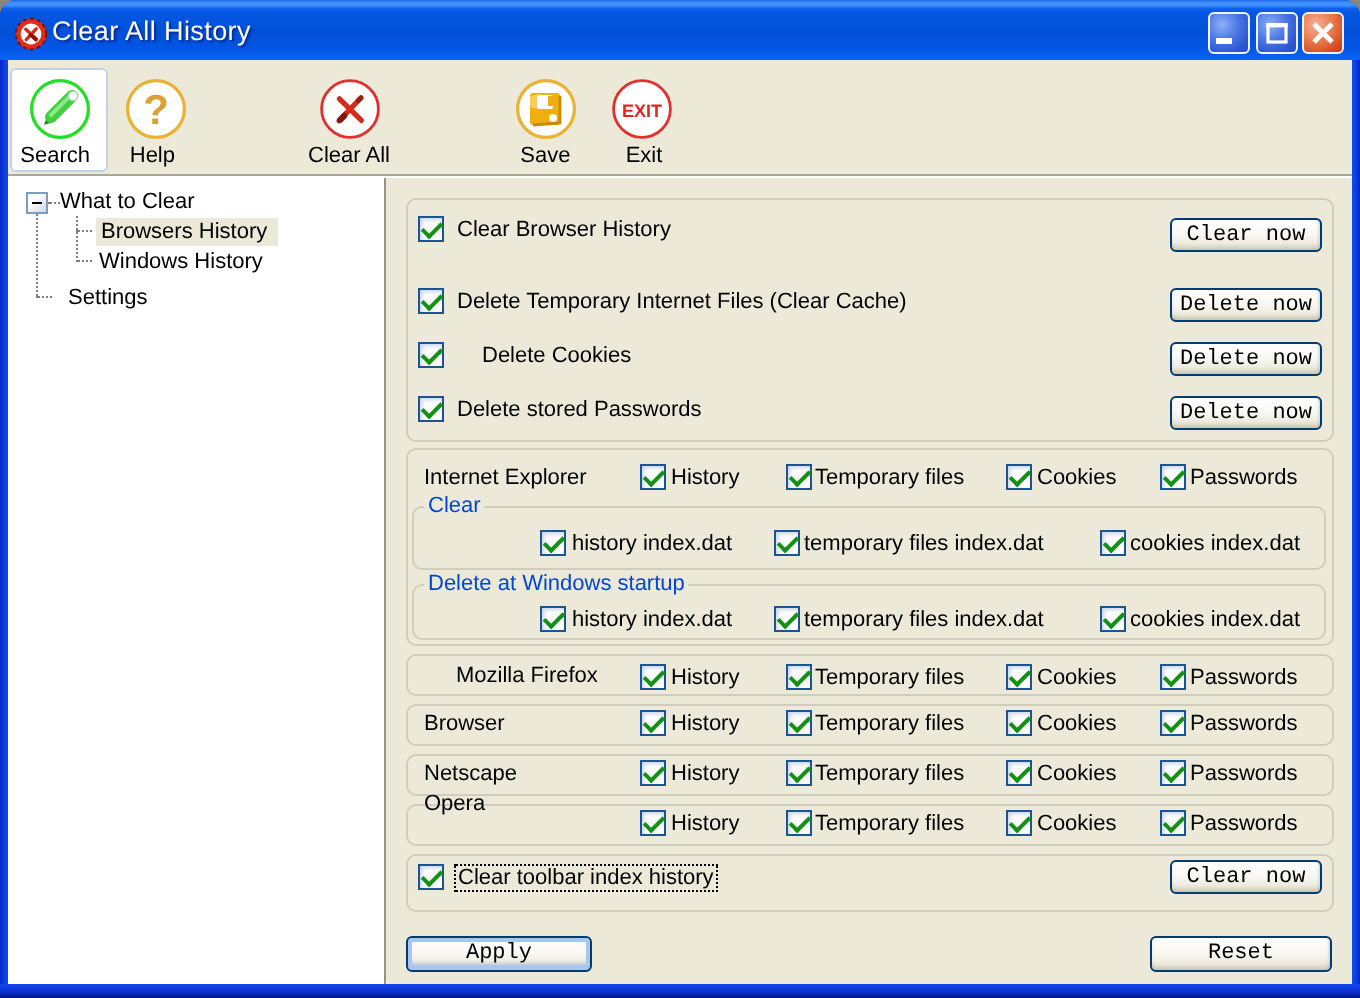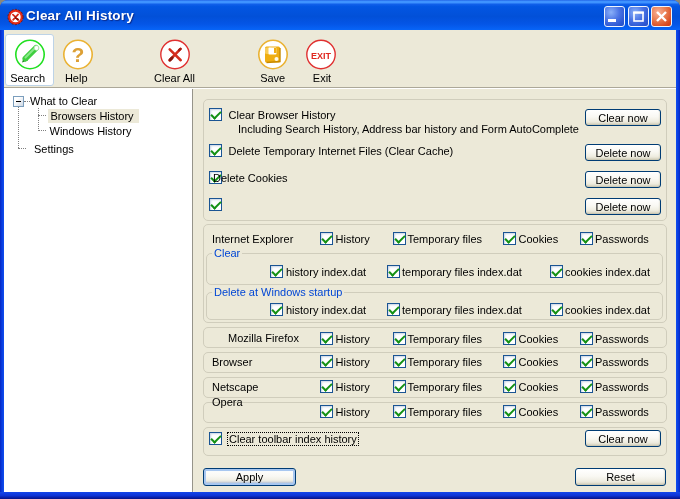--- a/index.html
+++ b/index.html
@@ -2,21 +2,21 @@
 <html><head><meta charset="utf-8">
 <style>
 *{margin:0;padding:0;box-sizing:border-box}
 html,body{width:680px;height:499px;overflow:hidden}
 body{background:#8a887c;font-family:"Liberation Sans",sans-serif;position:relative}
 .win{position:absolute;left:0;top:0;width:680px;height:499px;border-radius:8px 8px 0 0;overflow:hidden;
  background:linear-gradient(90deg,#0726c2 0px,#0838da 1.5px,#0f4aec 3.5px,#0f4aec 676.5px,#0838da 678.5px,#0726c2 680px)}
 .tb{position:absolute;left:0;top:0;width:680px;height:30px;
  background:linear-gradient(180deg,#2467e8 0%,#3f93ff 5%,#3f93ff 9%,#1160ea 14%,#0356e2 22%,#0250d8 55%,#0455e6 80%,#0765f8 100%)}
 .tb .ico{position:absolute;left:7px;top:8px}
-.tb .cap{position:absolute;left:26px;top:8px;font-size:13.5px;font-weight:bold;color:#fff;
+.tb .cap{position:absolute;left:26px;top:8px;font-size:13.5px;font-weight:normal;color:#fff;
  text-shadow:1px 1px 1px #0a2a8c;letter-spacing:.2px}
 .wb{position:absolute;top:6px;width:21px;height:21px;border-radius:3px;border:1px solid #eef4fd}
 .wb.mn{left:604px}.wb.mx{left:628px}
 .wb.mn,.wb.mx{background:radial-gradient(circle at 32% 28%,#8ab0f8 0%,#4a73e4 45%,#2c57d2 78%,#2450c4 100%)}
 .wb.cl{left:651px;background:radial-gradient(circle at 32% 28%,#f8b096 0%,#e87a4e 45%,#d8491f 80%,#cc3f16 100%)}
 .client{position:absolute;left:4px;top:30px;width:672px;height:462px;background:#ece9d8;border-right:1px solid #f8f4e4;border-bottom:1px solid #f8f4e4}
 .bot{position:absolute;left:0;top:492px;width:680px;height:7px;background:linear-gradient(180deg,#1346ea 0%,#0d34d6 50%,#081c9e 85%,#04128a 100%)}
 .toolbar{position:absolute;left:0;top:0;width:672px;height:58px;background:#ece9d8;
  border-bottom:1px solid #aca899;box-shadow:0 1px 0 #fff}
 .toolbtn{position:absolute;left:1px;top:4px;width:49px;height:52px;background:#fff;
@@ -28,21 +28,21 @@
 .g{position:absolute;left:199px;width:464px;border:1px solid #d0cdbc;border-radius:5px}
 .gi{position:absolute;border:1px solid #d0cdbc;border-radius:5px}
 .cb{position:absolute;width:13px;height:13px;border:1px solid #1a5493;background:#fff;box-shadow:inset 1px 1px 2px #c8d4e4}
 .cb::before{content:"";position:absolute;left:0.5px;top:1.5px;width:8px;height:4px;
  border-left:2px solid #149114;border-bottom:2px solid #149114;transform:rotate(-45deg)}
 .t{position:absolute;font-size:11px;color:#000;white-space:nowrap;transform:translateY(-50%)}
 .bl{color:#0046d5}
 .btn{position:absolute;width:76px;height:17px;border:1px solid #003c74;border-radius:3px;
  background:linear-gradient(180deg,#ffffff 0%,#f9f8f3 45%,#efedE1 75%,#ddd9c6 100%);
  box-shadow:inset 0 -2px 2px -1px #c5c2ae,inset -2px 0 2px -2px #c5c2ae;
- font-size:11px;color:#000;display:flex;align-items:center;justify-content:center;font-family:Liberation Sans, sans-serif}
+ font-size:11px;color:#000;display:flex;align-items:center;justify-content:center;font-family:Liberation Mono, monospace}
 .dot{position:absolute;border-left:1px dotted #7f7f7f;width:0}
 .doth{position:absolute;border-top:1px dotted #7f7f7f;height:0}
 </style></head>
 <body>
 <div class="win">
  <div class="tb">
   <svg class="ico" width="17" height="18" viewBox="0 0 17 18">
    <circle cx="8.5" cy="9" r="7.6" fill="#e22c18" stroke="#7c1408" stroke-width="1" stroke-dasharray="2 1.5"></circle>
    <circle cx="8.5" cy="9" r="5.2" fill="#fff"></circle>
    <path d="M5.9 6.6 L11.3 11.6 M11.1 6.4 L6.1 11.8" stroke="#d42818" stroke-width="1.7" stroke-linecap="round"></path>
@@ -113,29 +113,29 @@
   </div>
   <div class="t" style="left:26px;top:70.5px">What to Clear</div>
   <div style="position:absolute;left:44px;top:79px;width:91px;height:14px;background:#ece9d8"></div>
   <div class="t" style="left:46.5px;top:86px">Browsers History</div>
   <div class="t" style="left:45.5px;top:100.5px">Windows History</div>
   <div class="t" style="left:30px;top:118.5px">Settings</div>
 
   <div class="g" style="top:69px;height:122px"></div>
   <div class="cb" style="left:205px;top:78px"></div>
   <div class="t" style="left:224.5px;top:85px">Clear Browser History</div>
-  <div class="t" style="left:234px;top:99px">Including Search History, Address bar history and Form AutoComplete</div>
   <div class="btn" style="left:581px;top:79px">Clear now</div>
   <div class="cb" style="left:205px;top:114px"></div>
   <div class="t" style="left:224.5px;top:121px">Delete Temporary Internet Files (Clear Cache)</div>
   <div class="btn" style="left:581px;top:114px">Delete now</div>
   <div class="cb" style="left:205px;top:141px"></div>
-  <div class="t" style="left:209px;top:148px">Delete Cookies</div>
+  <div class="t" style="left:237px;top:148px">Delete Cookies</div>
   <div class="btn" style="left:581px;top:141px">Delete now</div>
   <div class="cb" style="left:205px;top:168px"></div>
+  <div class="t" style="left:224.5px;top:175px">Delete stored Passwords</div>
   <div class="btn" style="left:581px;top:168px">Delete now</div>
 
   <div class="g" style="top:194px;height:99px"></div>
   <div class="t" style="left:208px;top:209px">Internet Explorer</div>
   <div class="cb" style="left:316px;top:202px"></div>
       <div class="t" style="left:331.5px;top:209px">History</div>
   <div class="cb" style="left:389px;top:202px"></div>
       <div class="t" style="left:403.5px;top:209px">Temporary files</div>
   <div class="cb" style="left:499px;top:202px"></div>
       <div class="t" style="left:514.5px;top:209px">Cookies</div>

